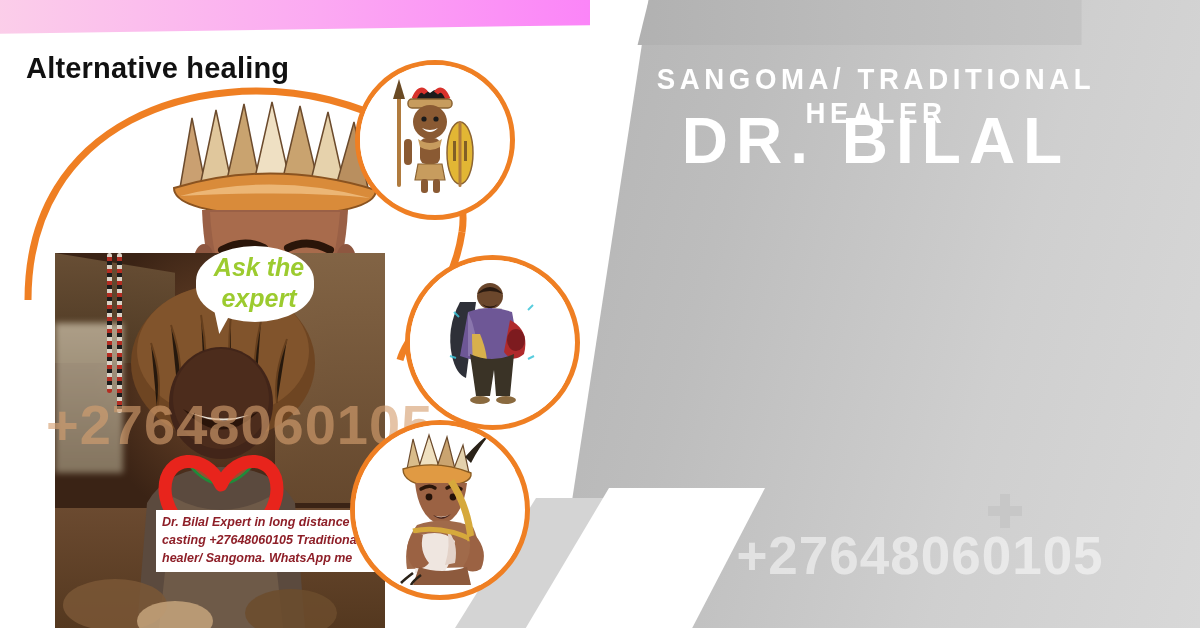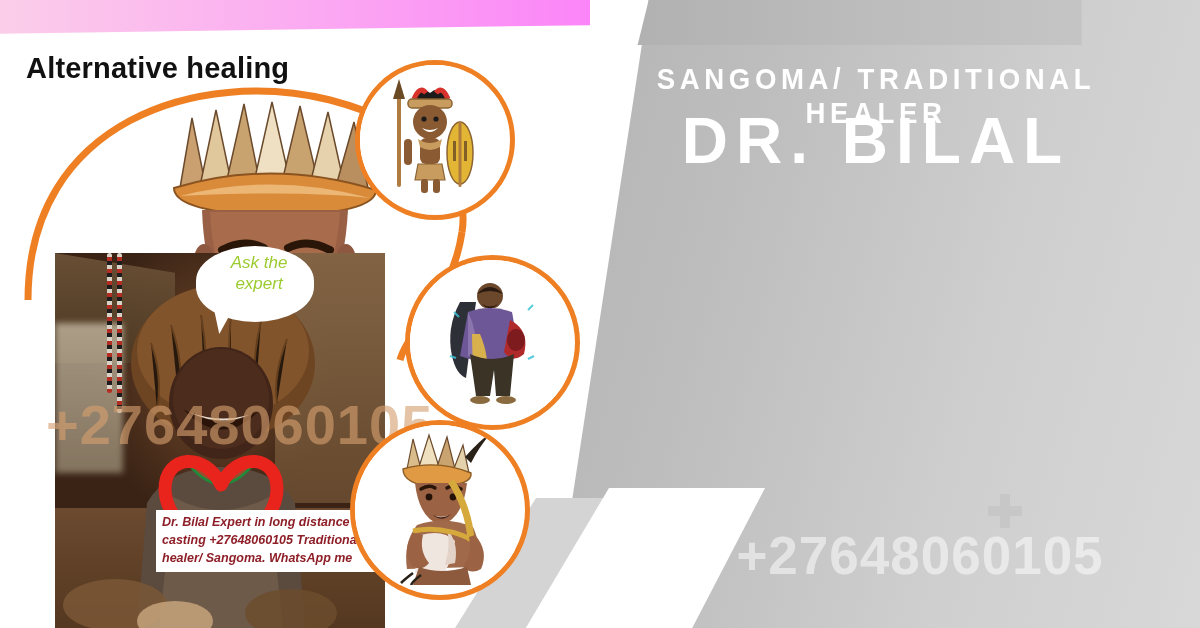--- a/index.html
+++ b/index.html
@@ -108,21 +108,21 @@
   .bubble{
     position:absolute;left:196px;top:246px;width:118px;height:76px;
     background:#ffffff;border-radius:50%/46%;
   }
   .bubble-tail{
     position:absolute;left:212px;top:300px;width:26px;height:34px;
     background:#ffffff;clip-path:polygon(0 0,100% 0,28% 100%);
   }
   .bubble-txt{
     position:absolute;left:205px;top:252px;width:108px;
-    color:#9ccb2f;font-size:17px;font-weight:normal;font-style:italic;
+    color:#9ccb2f;font-size:25px;font-weight:bold;font-style:italic;
     line-height:1.25;text-align:center;
   }
 
   .caption-box{
     position:absolute;left:156px;top:510px;width:235px;height:62px;
     background:#ffffff;
   }
   .caption-txt{
     position:absolute;left:162px;top:513px;width:232px;
     color:#8e1f28;font-size:12.5px;font-weight:bold;font-style:italic;

